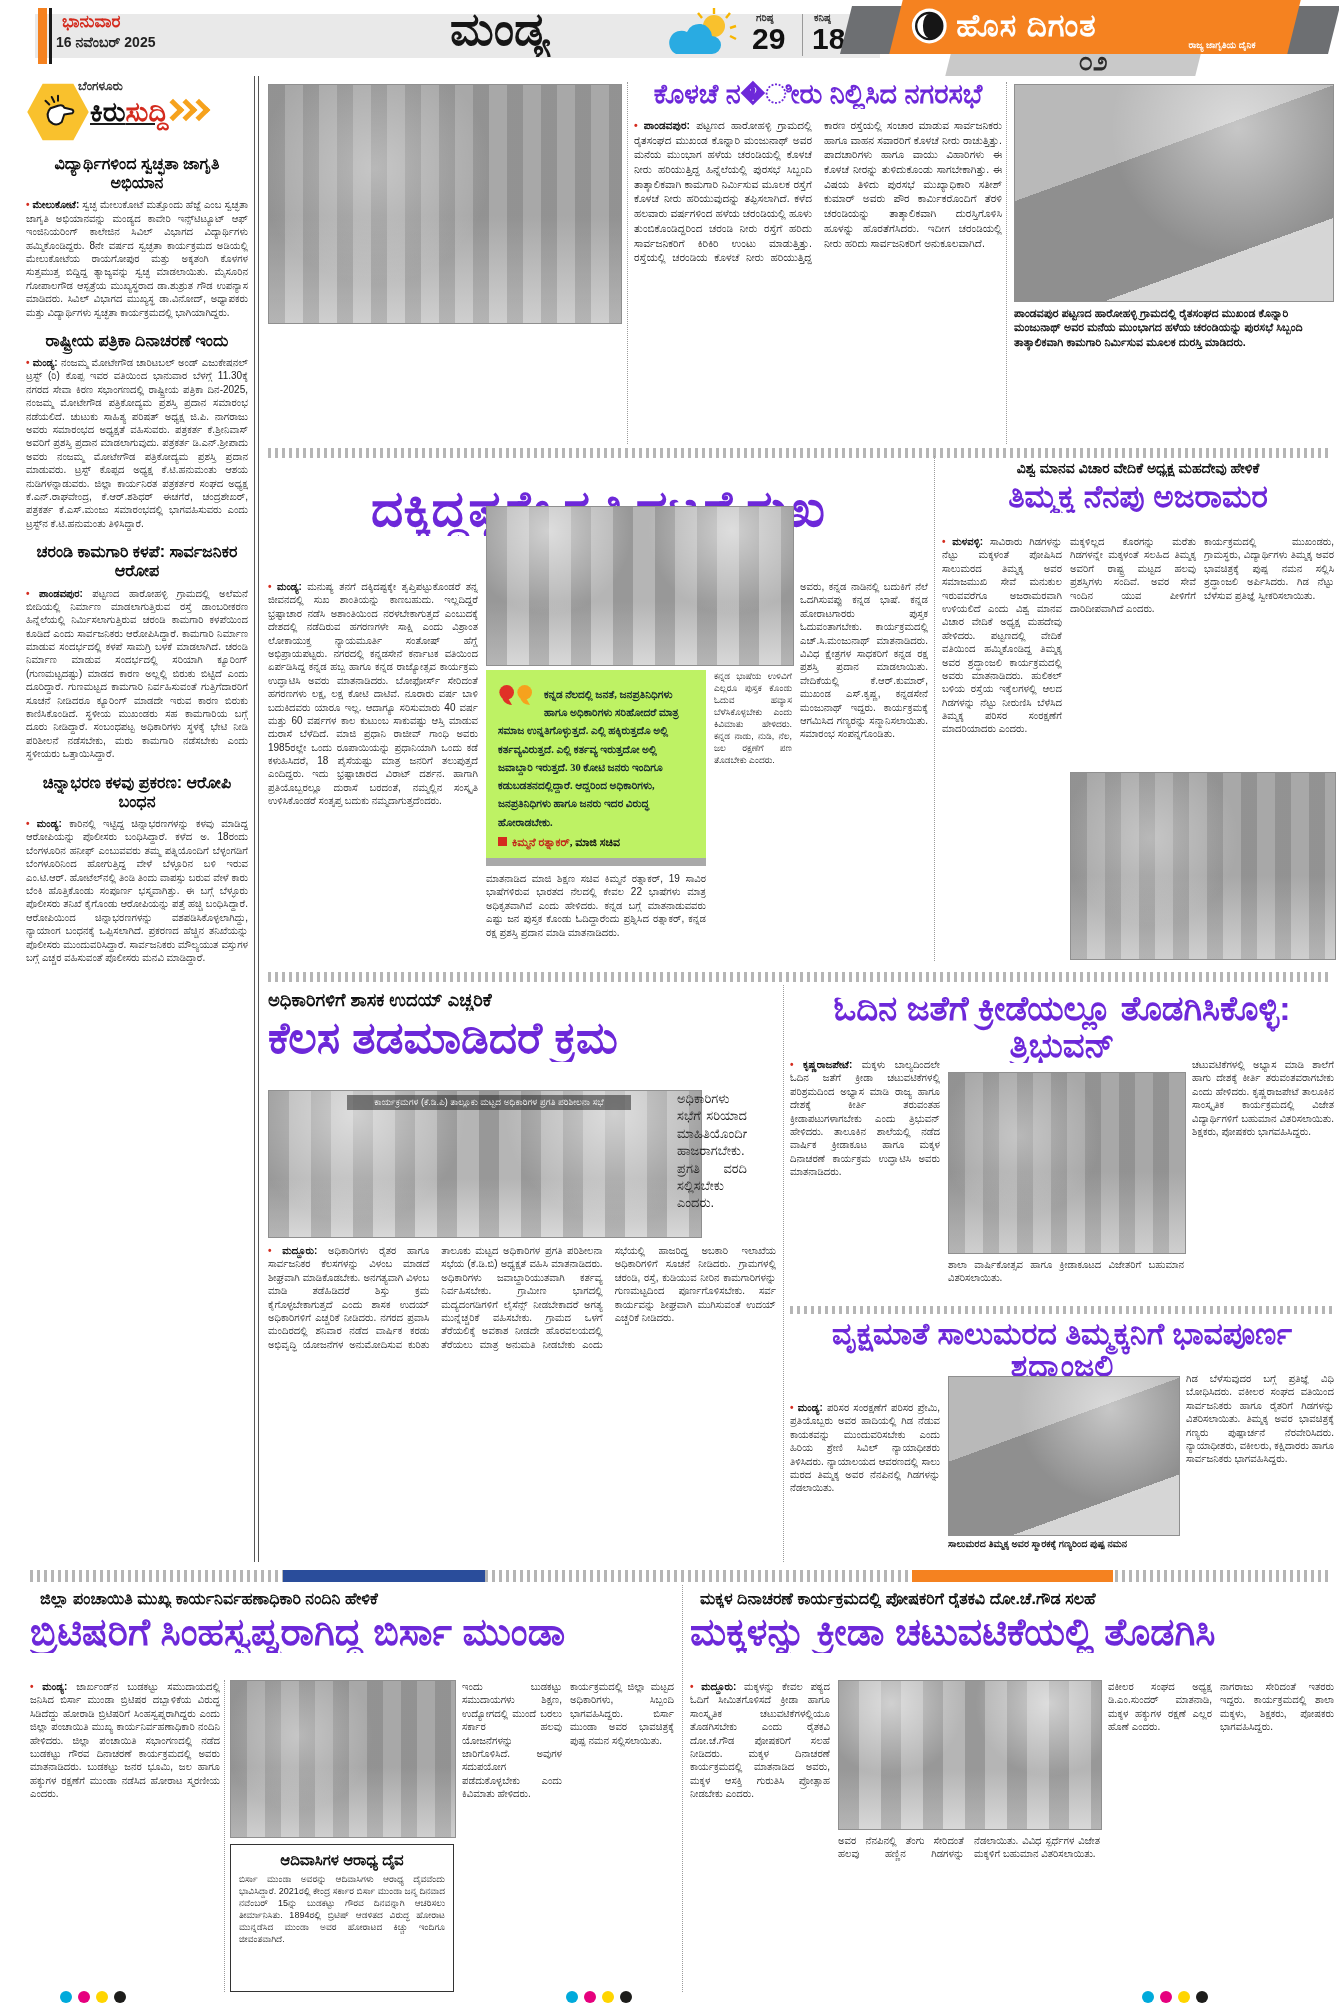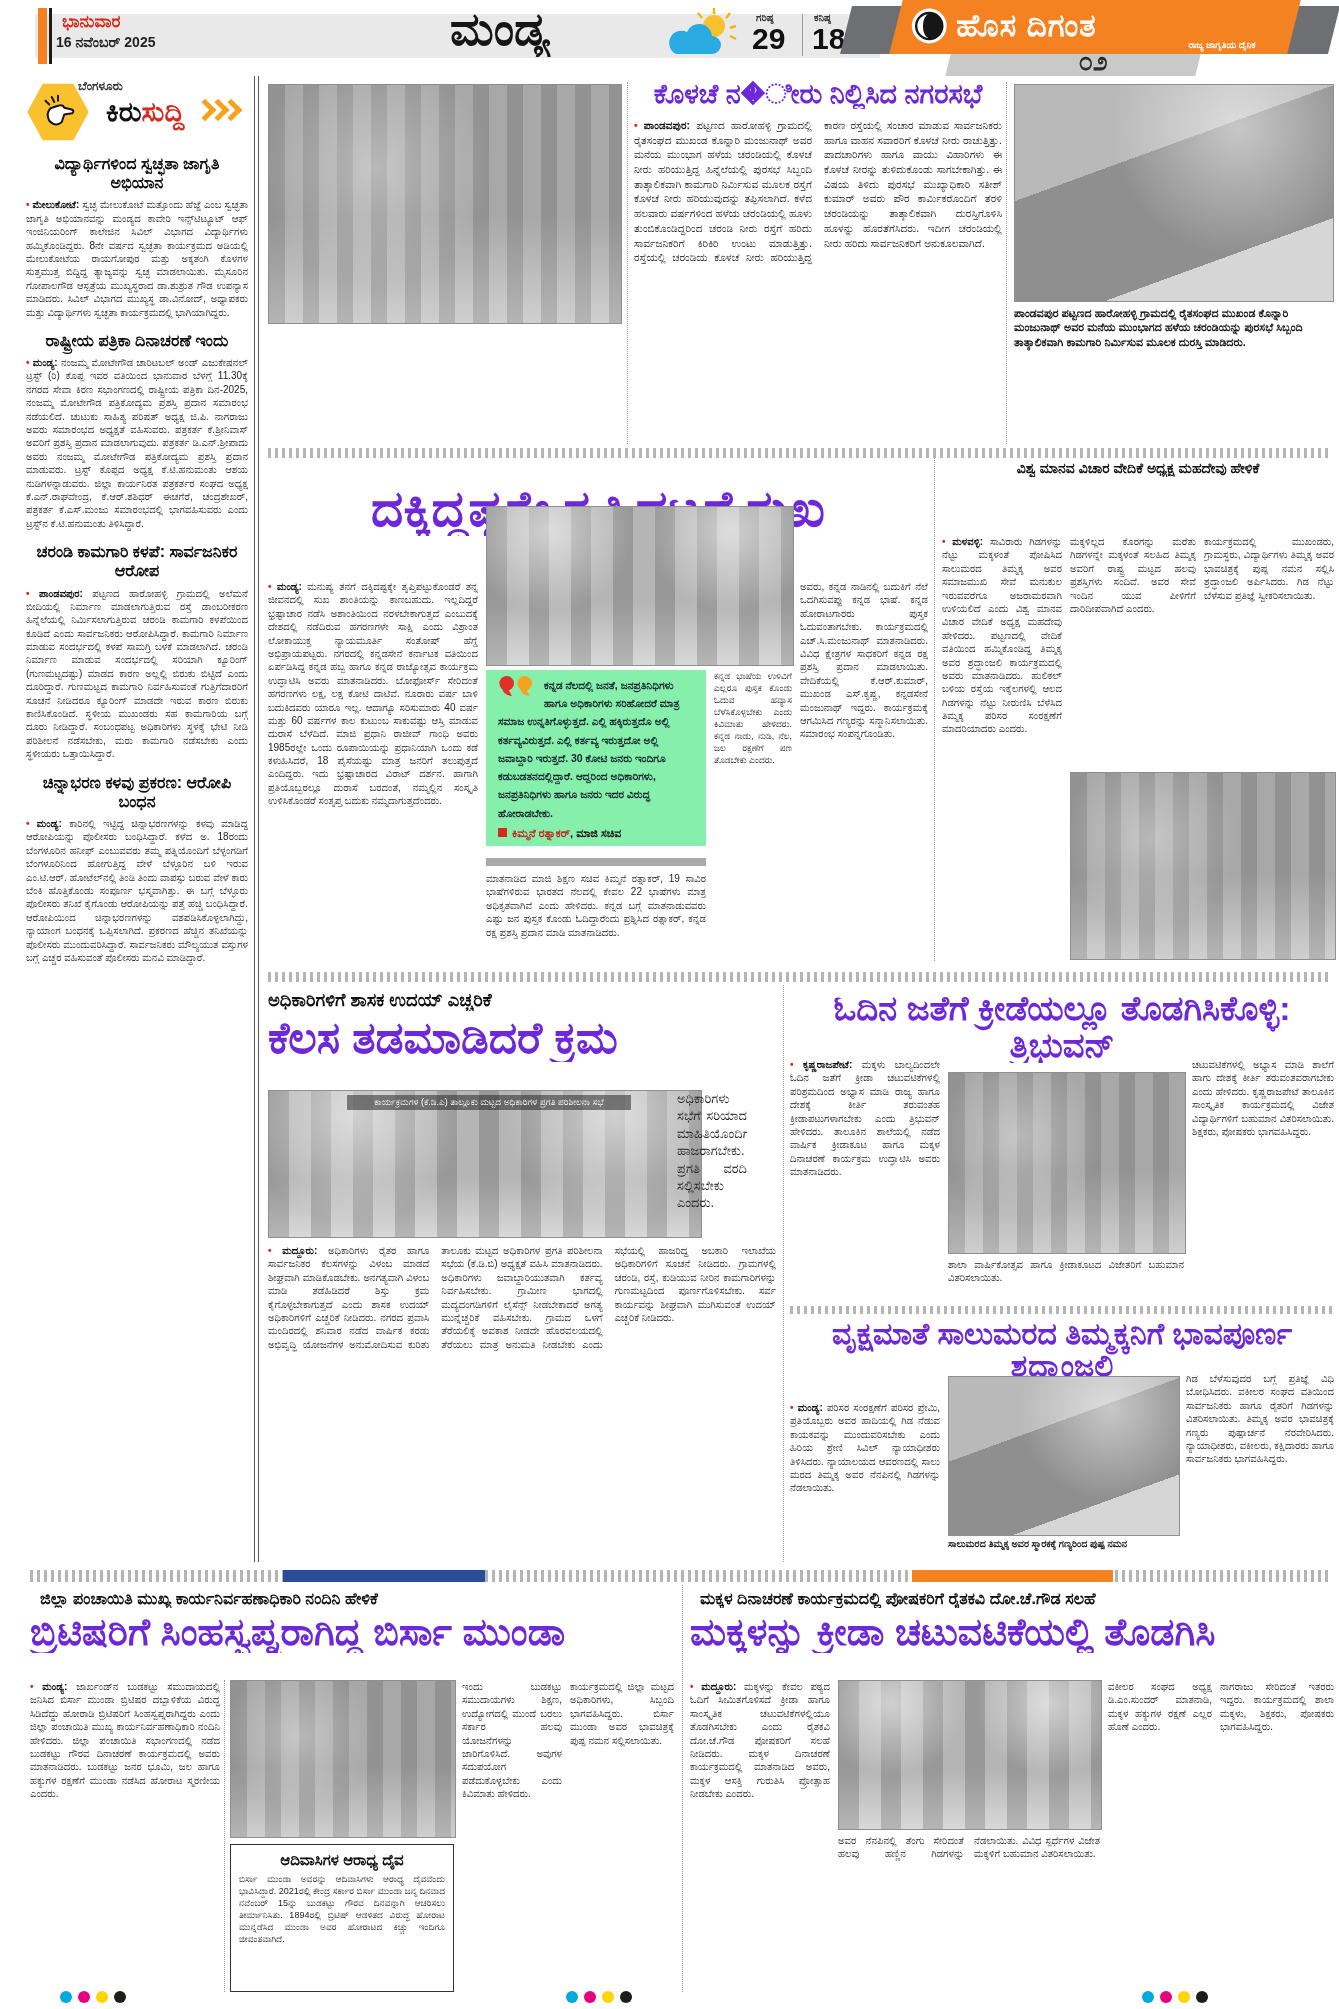--- a/index.html
+++ b/index.html
@@ -23,27 +23,27 @@
       border:1px solid #8f8f8f;}
   .photo.hall{background:
       radial-gradient(circle at 20% 15%, rgba(255,255,255,.55), transparent 30%),
       radial-gradient(circle at 80% 15%, rgba(255,255,255,.55), transparent 30%),
       repeating-linear-gradient(90deg, rgba(0,0,0,.16) 0 20px, rgba(0,0,0,0) 20px 42px),
       linear-gradient(180deg,#b5b5b5 0 60%,#d8d8d8 100%);
       border:1px solid #8f8f8f;}
   .hstrip{background:repeating-linear-gradient(90deg,#b5b5b5 0 3px,#ffffff 3px 7px);}
   .vdots{border-left:1px dotted #9a9a9a;}
   .dbl{border-left:1px solid #555;border-right:1px solid #555;width:3px;}
-  .quote-box{background:#86efac;padding:5px 12px;}
+  .quote-box{background:#bef264;padding:14px 12px;font-family:Liberation Serif, serif;}
   .quote-box .qtext{font-size:10.5px;font-weight:bold;line-height:1.45;color:#15252e;text-align:left;}
   .qauthor{font-size:11px;font-weight:bold;color:#111;margin-top:6px;}
   .qauthor .sq{display:inline-block;width:9px;height:9px;background:#d42b1e;margin-right:5px;}
   .chev{display:inline-block;width:11px;height:11px;border-top:5px solid #f6a21d;border-right:5px solid #f6a21d;transform:rotate(45deg);margin-left:-3px;}
   .hex{width:64px;height:60px;background:#f9c12d;clip-path:polygon(26% 3%,74% 3%,98% 50%,74% 97%,26% 97%,2% 50%);display:flex;align-items:center;justify-content:center;}
-  .rail-head{display:flex;align-items:center;gap:16px;}
+  .rail-head{display:flex;align-items:center;gap:0;text-decoration:underline;}
   .rail-title{font-size:27px;font-weight:bold;color:#111;}
   .rail-title .red{color:#d42b1e;}
   .brief h3{font-size:16px;font-weight:bold;text-align:center;margin:12px 4px 6px;line-height:1.2;color:#0d0d0d;}
   .brief p{margin:0;}
   .dot{width:12px;height:12px;border-radius:50%;display:inline-block;margin-right:6px;}
   .regdots{display:flex;align-items:center;}
   .skew{transform:skewX(-14deg);}
   .unskew{transform:skewX(14deg);}
 </style>
 </head>
@@ -179,20 +179,21 @@
   <div class="abs" style="left:486px;top:858px;width:220px;height:8px;background:#a9a9a9;"></div>
   <div class="abs body-text" style="left:486px;top:872px;width:220px;height:88px;">ಮಾತನಾಡಿದ ಮಾಜಿ ಶಿಕ್ಷಣ ಸಚಿವ ಕಿಮ್ಮನೆ ರತ್ನಾಕರ್, 19 ಸಾವಿರ ಭಾಷೆಗಳಿರುವ ಭಾರತದ ನೆಲದಲ್ಲಿ ಕೇವಲ 22 ಭಾಷೆಗಳು ಮಾತ್ರ ಅಧಿಕೃತವಾಗಿವೆ ಎಂದು ಹೇಳಿದರು. ಕನ್ನಡ ಬಗ್ಗೆ ಮಾತನಾಡುವವರು ಎಷ್ಟು ಜನ ಪುಸ್ತಕ ಕೊಂಡು ಓದಿದ್ದಾರೆಂದು ಪ್ರಶ್ನಿಸಿದ ರತ್ನಾಕರ್, ಕನ್ನಡ ರಕ್ಷ ಪ್ರಶಸ್ತಿ ಪ್ರದಾನ ಮಾಡಿ ಮಾತನಾಡಿದರು.</div>
 
   <div class="abs body-text" style="left:714px;top:670px;width:78px;height:290px;font-size:9px;">ಕನ್ನಡ ಭಾಷೆಯ ಉಳಿವಿಗೆ ಎಲ್ಲರೂ ಪುಸ್ತಕ ಕೊಂಡು ಓದುವ ಹವ್ಯಾಸ ಬೆಳೆಸಿಕೊಳ್ಳಬೇಕು ಎಂದು ಕಿವಿಮಾತು ಹೇಳಿದರು. ಕನ್ನಡ ನಾಡು, ನುಡಿ, ನೆಲ, ಜಲ ರಕ್ಷಣೆಗೆ ಪಣ ತೊಡಬೇಕು ಎಂದರು.</div>
 
   <div class="abs body-text" style="left:800px;top:580px;width:128px;height:380px;">ಅವರು, ಕನ್ನಡ ನಾಡಿನಲ್ಲಿ ಬದುಕಿಗೆ ನೆಲೆ ಒದಗಿಸುವಪ್ಪು ಕನ್ನಡ ಭಾಷೆ. ಕನ್ನಡ ಹೋರಾಟಗಾರರು ಪುಸ್ತಕ ಓದುವಂತಾಗಬೇಕು. ಕಾರ್ಯಕ್ರಮದಲ್ಲಿ ಎಚ್.ಸಿ.ಮಂಜುನಾಥ್ ಮಾತನಾಡಿದರು. ವಿವಿಧ ಕ್ಷೇತ್ರಗಳ ಸಾಧಕರಿಗೆ ಕನ್ನಡ ರಕ್ಷ ಪ್ರಶಸ್ತಿ ಪ್ರದಾನ ಮಾಡಲಾಯಿತು. ವೇದಿಕೆಯಲ್ಲಿ ಕೆ.ಆರ್.ಕುಮಾರ್, ಮುಖಂಡ ಎಸ್.ಕೃಷ್ಣ, ಕನ್ನಡಸೇನೆ ಮಂಜುನಾಥ್ ಇದ್ದರು. ಕಾರ್ಯಕ್ರಮಕ್ಕೆ ಆಗಮಿಸಿದ ಗಣ್ಯರನ್ನು ಸನ್ಮಾನಿಸಲಾಯಿತು. ಸಮಾರಂಭ ಸಂಪನ್ನಗೊಂಡಿತು.</div>
 
   <div class="abs vdots" style="left:934px;top:456px;height:505px;"></div>
 
   <div class="abs kicker" style="left:942px;top:460px;width:392px;font-size:14px;">ವಿಶ್ವ ಮಾನವ ವಿಚಾರ ವೇದಿಕೆ ಅಧ್ಯಕ್ಷ ಮಹದೇವು ಹೇಳಿಕೆ</div>
+  <div class="abs headline" style="left:942px;top:480px;width:392px;font-size:31px;">ತಿಮ್ಮಕ್ಕ ನೆನಪು ಅಜರಾಮರ</div>
   <div class="abs body-text" style="left:942px;top:535px;width:120px;height:425px;">
     <b class="dl">ಮಳವಳ್ಳಿ:</b> <span>ಸಾವಿರಾರು ಗಿಡಗಳನ್ನು ನೆಟ್ಟು ಮಕ್ಕಳಂತೆ ಪೋಷಿಸಿದ ಸಾಲುಮರದ ತಿಮ್ಮಕ್ಕ ಅವರ ಸಮಾಜಮುಖಿ ಸೇವೆ ಮನುಕುಲ ಇರುವವರೆಗೂ ಅಜರಾಮರವಾಗಿ ಉಳಿಯಲಿದೆ ಎಂದು ವಿಶ್ವ ಮಾನವ ವಿಚಾರ ವೇದಿಕೆ ಅಧ್ಯಕ್ಷ ಮಹದೇವು ಹೇಳಿದರು. ಪಟ್ಟಣದಲ್ಲಿ ವೇದಿಕೆ ವತಿಯಿಂದ ಹಮ್ಮಿಕೊಂಡಿದ್ದ ತಿಮ್ಮಕ್ಕ ಅವರ ಶ್ರದ್ಧಾಂಜಲಿ ಕಾರ್ಯಕ್ರಮದಲ್ಲಿ ಅವರು ಮಾತನಾಡಿದರು. ಹುಲಿಕಲ್ ಬಳಿಯ ರಸ್ತೆಯ ಇಕ್ಕೆಲಗಳಲ್ಲಿ ಆಲದ ಗಿಡಗಳನ್ನು ನೆಟ್ಟು ನೀರುಣಿಸಿ ಬೆಳೆಸಿದ ತಿಮ್ಮಕ್ಕ ಪರಿಸರ ಸಂರಕ್ಷಣೆಗೆ ಮಾದರಿಯಾದರು ಎಂದರು.</span>
   </div>
   <div class="abs body-text" style="left:1070px;top:535px;width:126px;height:228px;">ಮಕ್ಕಳಿಲ್ಲದ ಕೊರಗನ್ನು ಮರೆತು ಗಿಡಗಳನ್ನೇ ಮಕ್ಕಳಂತೆ ಸಲಹಿದ ತಿಮ್ಮಕ್ಕ ಅವರಿಗೆ ರಾಷ್ಟ್ರ ಮಟ್ಟದ ಹಲವು ಪ್ರಶಸ್ತಿಗಳು ಸಂದಿವೆ. ಅವರ ಸೇವೆ ಇಂದಿನ ಯುವ ಪೀಳಿಗೆಗೆ ದಾರಿದೀಪವಾಗಿದೆ ಎಂದರು.</div>
   <div class="abs body-text" style="left:1204px;top:535px;width:130px;height:228px;">ಕಾರ್ಯಕ್ರಮದಲ್ಲಿ ಮುಖಂಡರು, ಗ್ರಾಮಸ್ಥರು, ವಿದ್ಯಾರ್ಥಿಗಳು ತಿಮ್ಮಕ್ಕ ಅವರ ಭಾವಚಿತ್ರಕ್ಕೆ ಪುಷ್ಪ ನಮನ ಸಲ್ಲಿಸಿ ಶ್ರದ್ಧಾಂಜಲಿ ಅರ್ಪಿಸಿದರು. ಗಿಡ ನೆಟ್ಟು ಬೆಳೆಸುವ ಪ್ರತಿಜ್ಞೆ ಸ್ವೀಕರಿಸಲಾಯಿತು.</div>
   <div class="abs photo" style="left:1070px;top:772px;width:264px;height:186px;"></div>
 
   <div class="abs hstrip" style="left:268px;top:972px;width:1064px;height:10px;"></div>
 
   <div class="abs kicker" style="left:268px;top:990px;width:508px;font-size:18px;text-align:left;">ಅಧಿಕಾರಿಗಳಿಗೆ ಶಾಸಕ ಉದಯ್ ಎಚ್ಚರಿಕೆ</div>

